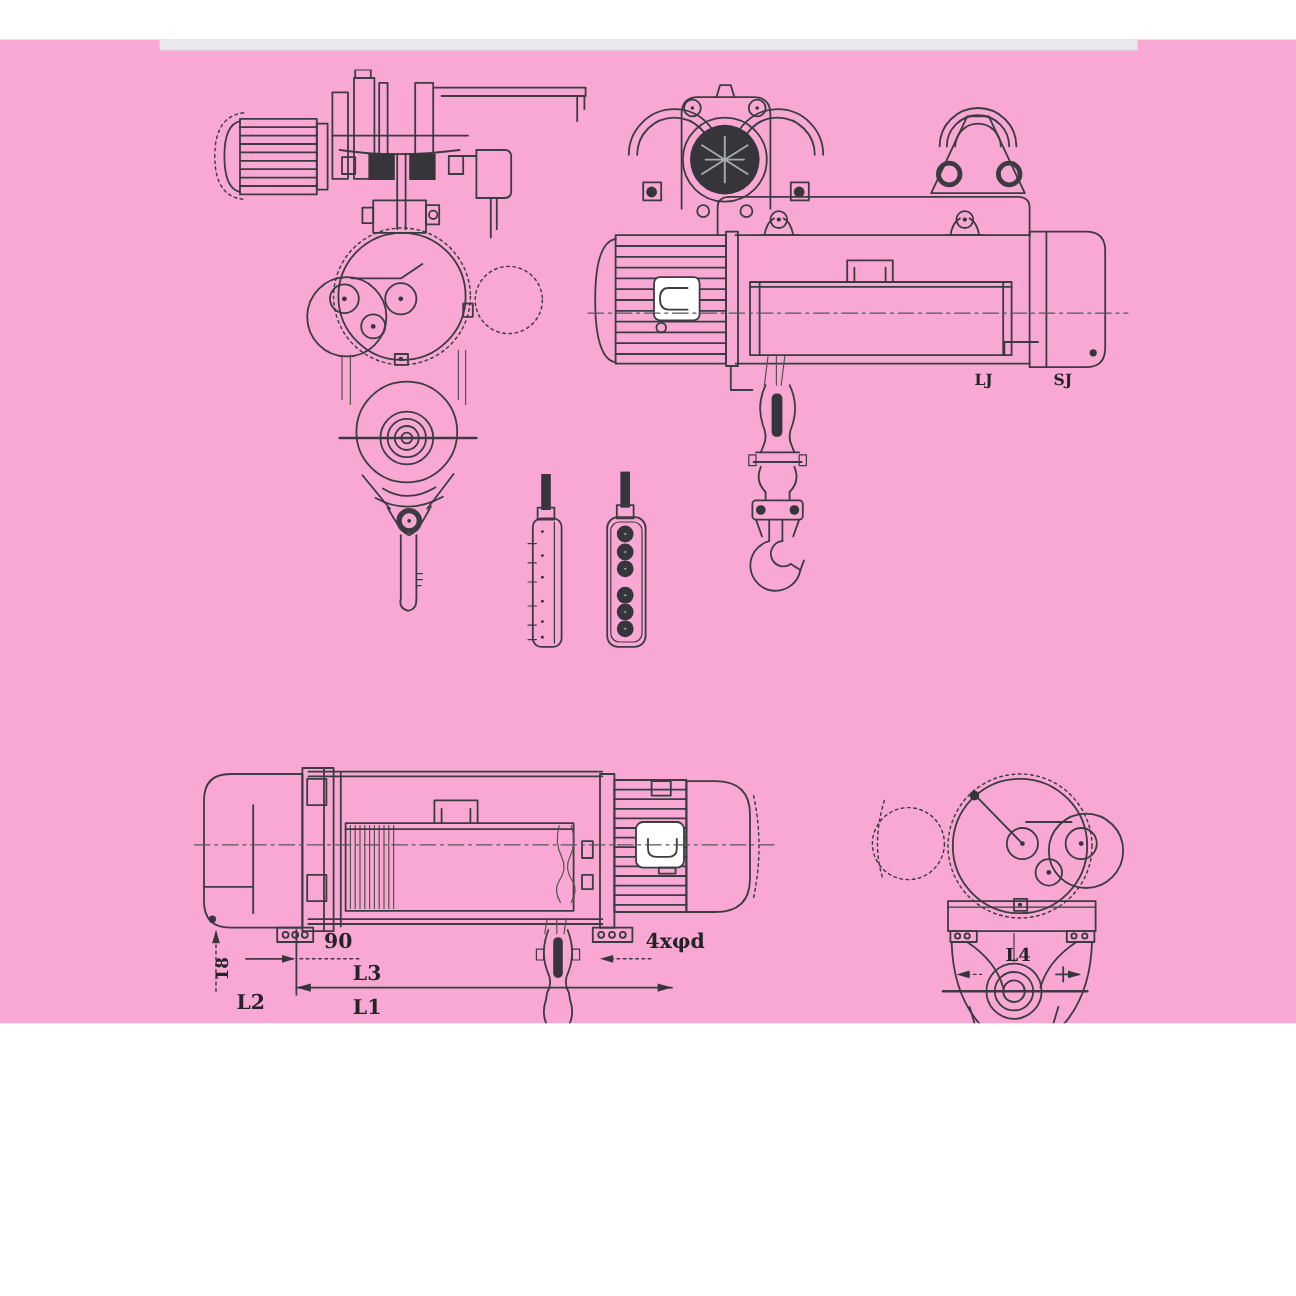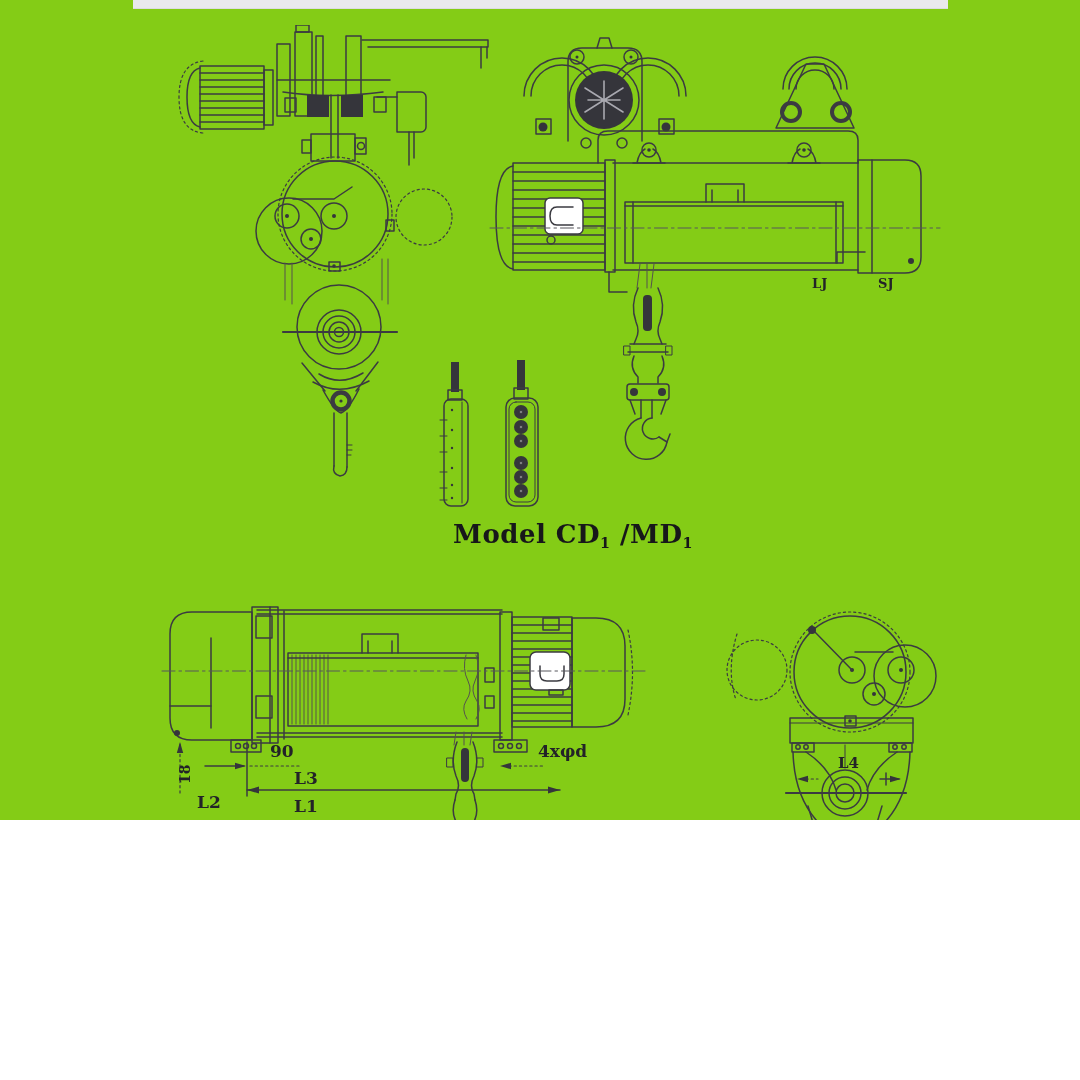--- a/index.html
+++ b/index.html
@@ -1,17 +1,17 @@
 <!DOCTYPE html>
 <html><head>
 <meta charset="utf-8">
 <style>
   html,body{margin:0;padding:0;background:#fff;}
-  .canvas{position:relative;width:1080px;height:820px;background:#84cc16;overflow:hidden;
-          font-family:"DejaVu Serif","Liberation Serif",serif;}
+  .canvas{position:relative;width:1080px;height:820px;background:#f9a8d4;overflow:hidden;
+          font-family:"DejaVu Serif","Liberation Serif",serif;margin-top:33px;}
   .top-strip{position:absolute;left:133px;top:0;width:815px;height:8px;background:#e9e9ee;
              border-bottom:1px solid #dcdce2;}
   .dwg{position:absolute;}
   
   svg *{fill:none;stroke:#3b3b41;stroke-width:1.5;stroke-linecap:round;stroke-linejoin:round;}
   svg .t1{stroke-width:1;}
   svg .t2{stroke-width:2.2;}
   svg .fd{fill:#35353b;stroke:none;}
   svg .fw{fill:#ffffff;}
   svg .dsh{stroke-dasharray:2.2 3;stroke-width:1.2;}
@@ -252,21 +252,20 @@
         <circle cx="521" cy="491" r="7" class="fd"></circle>
       <circle cx="521" cy="412" r="1.4" class="fw"></circle>
         <circle cx="521" cy="427" r="1.4" class="fw"></circle>
       <circle cx="521" cy="441" r="1.4" class="fw"></circle>
         <circle cx="521" cy="463" r="1.4" class="fw"></circle>
       <circle cx="521" cy="477" r="1.4" class="fw"></circle>
         <circle cx="521" cy="491" r="1.4" class="fw"></circle>
     </g>
   </svg>
 
-  <div class="caption cap-top"><span>Model CD</span><span class="sub">1</span><span> /MD</span><span class="sub">1</span><span></span></div>
 
   <svg class="dwg" style="left:160px;top:595px" width="490" height="420" viewBox="160 595 490 420">
     <defs>
       <pattern id="hatchD" width="6" height="73" patternUnits="userSpaceOnUse">
         <rect class="pbg" width="6" height="73"></rect>
         <path class="pl1" d="M1.5,0 V73"></path>
         <path class="pl2" d="M4,9 V64"></path>
       </pattern>
     </defs>
     <g>

